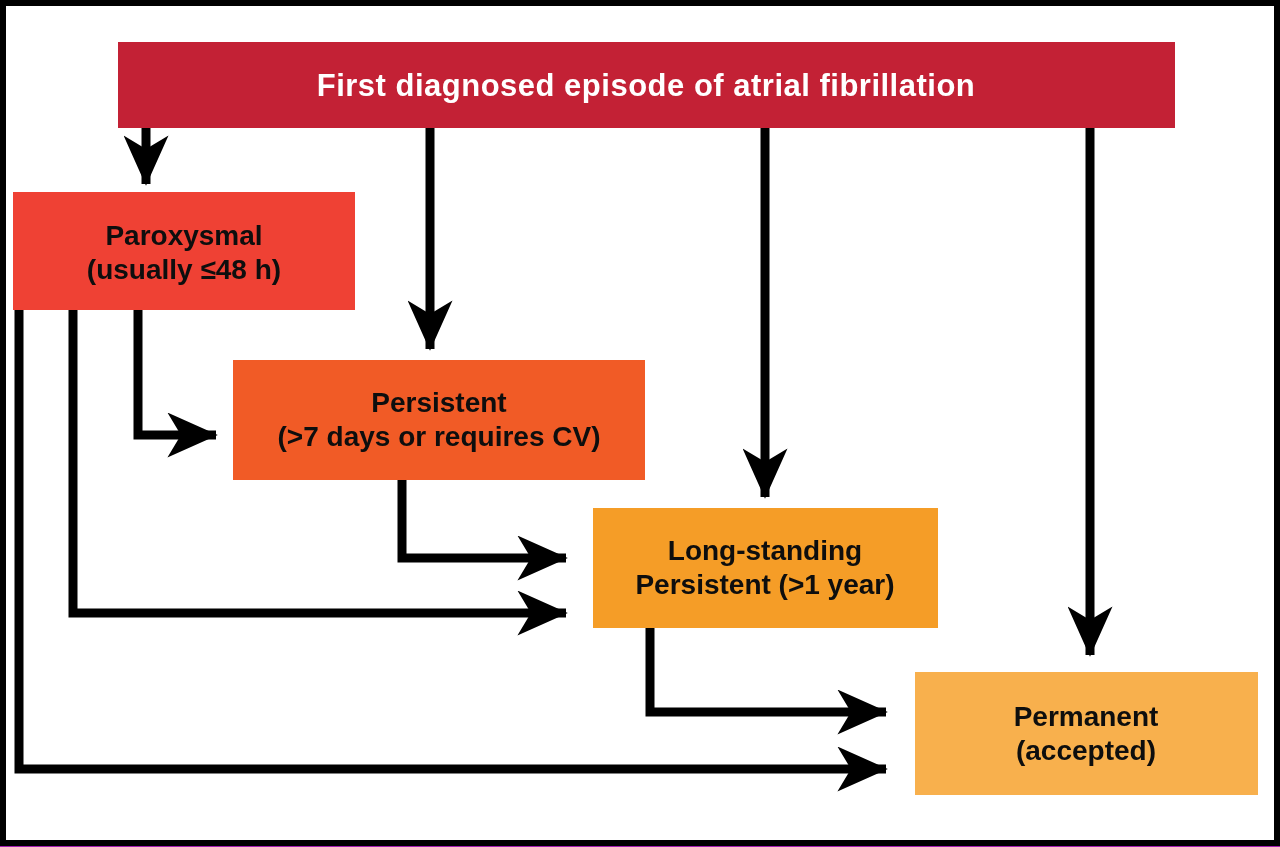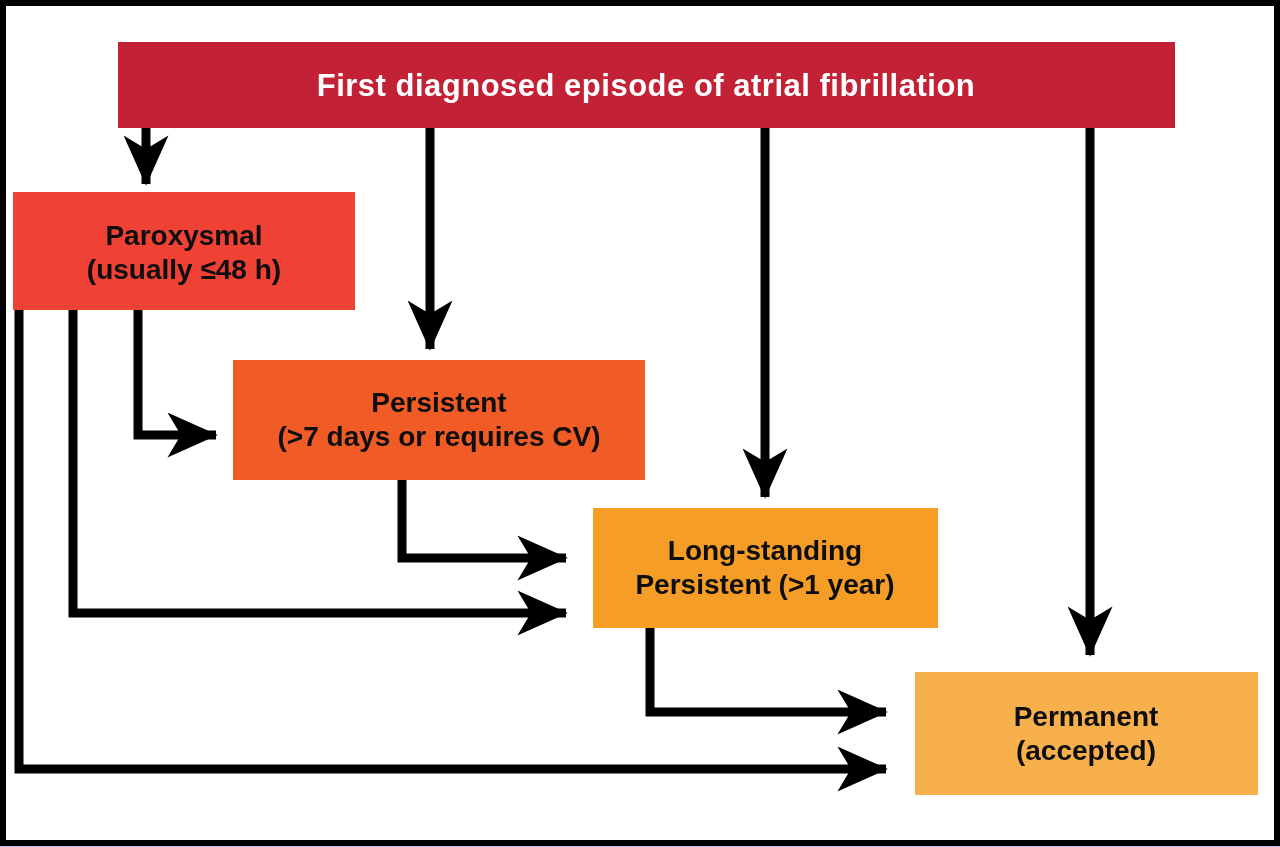--- a/index.html
+++ b/index.html
@@ -4,21 +4,21 @@
 <style>
   html, body {
     margin: 0;
     padding: 0;
     background: #ffffff;
   }
   .stage {
     position: relative;
     width: 1280px;
     height: 847px;
-    background: #c4b5fd;
+    background: #a21caf;
     font-family: "Liberation Sans", sans-serif;
   }
   svg { display: block; }
   .node-label {
     font-family: "Liberation Sans", sans-serif;
     font-weight: bold;
     text-anchor: middle;
   }
   .banner-text { font-size: 31px; letter-spacing: 0.5px; }
   .box-text { font-size: 28px; }

